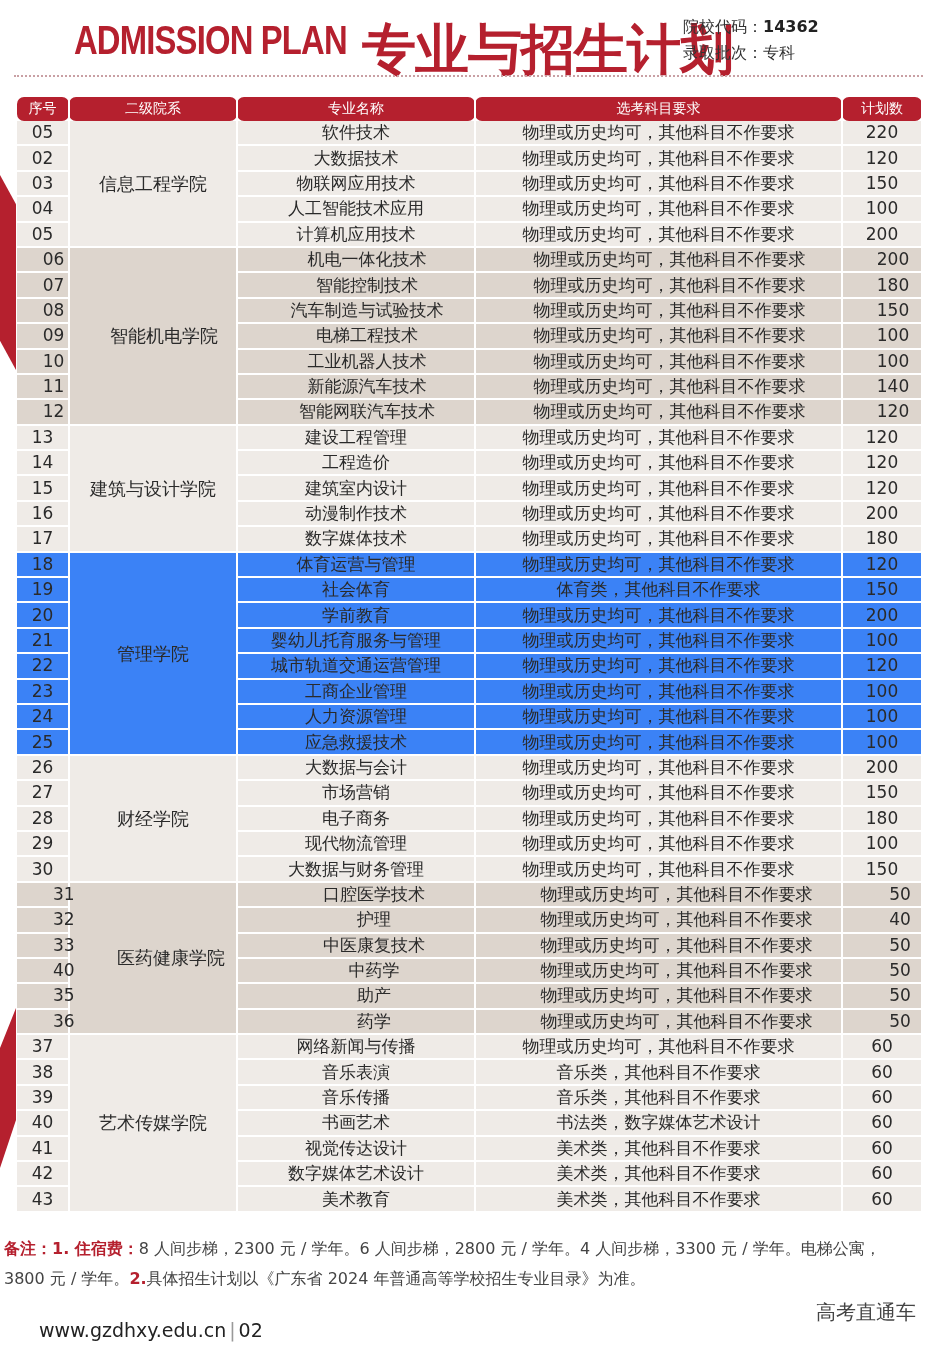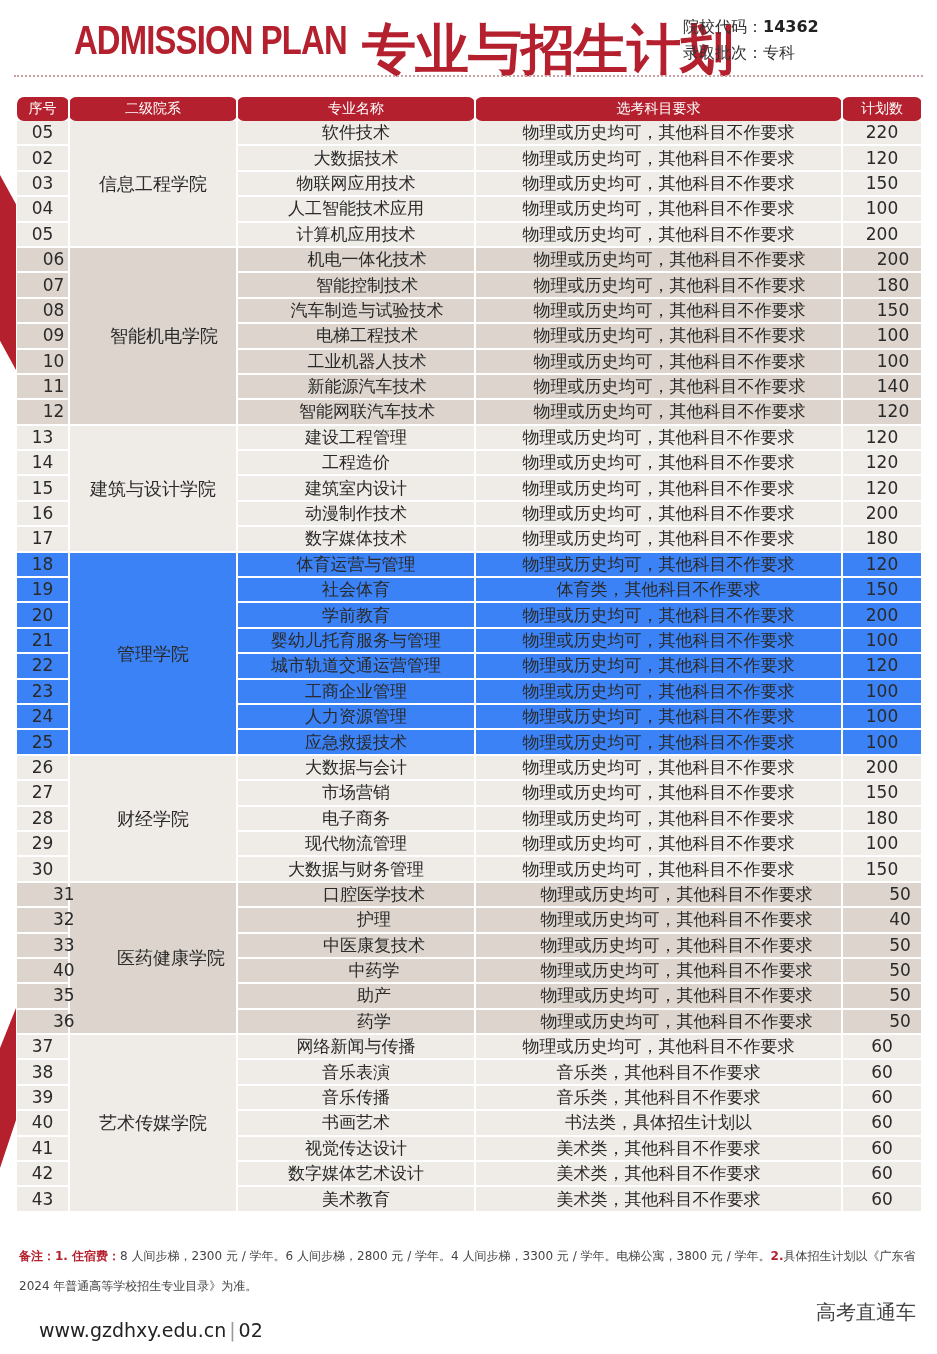--- a/index.html
+++ b/index.html
@@ -37,21 +37,21 @@
   }
   tr.g0 td { background:#efebe7; }
   tr.g1 td { background:#ddd5cd;padding-left:22px; }
   tr.g2 td { background:#efebe7; }
   tr.g3 td { background:#3b82f6; }
   tr.g4 td { background:#efebe7; }
   tr.g5 td { background:#ddd5cd;padding-left:36px; }
   tr.g6 td { background:#efebe7; }
   td.dept { font-size:18px; }
   .notes {
-    position:absolute; left:19px; top:1234px; width:905px; font-size:12px; line-height:30px; color:#444;margin-top:7px;
+    position:absolute; left:4px; top:1234px; width:905px; font-size:16px; line-height:30px; color:#444;
   }
   .notes .hl { color:#b5202e; font-weight:bold; }
   .footer-url { position:absolute; left:39px; top:1319px; font-size:19px; color:#222; }
   .footer-src { position:absolute; left:800px; top:1299px; font-size:20px; color:#444;margin-left:16px; }
 </style>
 </head>
 <body>
 
 <div class="deco deco1"></div>
 <div class="deco deco2"></div>
@@ -323,21 +323,21 @@
       </tr>
       <tr class="g6">
         <td>39</td>
         <td>音乐传播</td>
         <td>音乐类，其他科目不作要求</td>
         <td>60</td>
       </tr>
       <tr class="g6">
         <td>40</td>
         <td>书画艺术</td>
-        <td>书法类，具体招生计划以</td>
+        <td>书法类，数字媒体艺术设计</td>
         <td>60</td>
       </tr>
       <tr class="g6">
         <td>41</td>
         <td>视觉传达设计</td>
         <td>美术类，其他科目不作要求</td>
         <td>60</td>
       </tr>
       <tr class="g6">
         <td>42</td>

